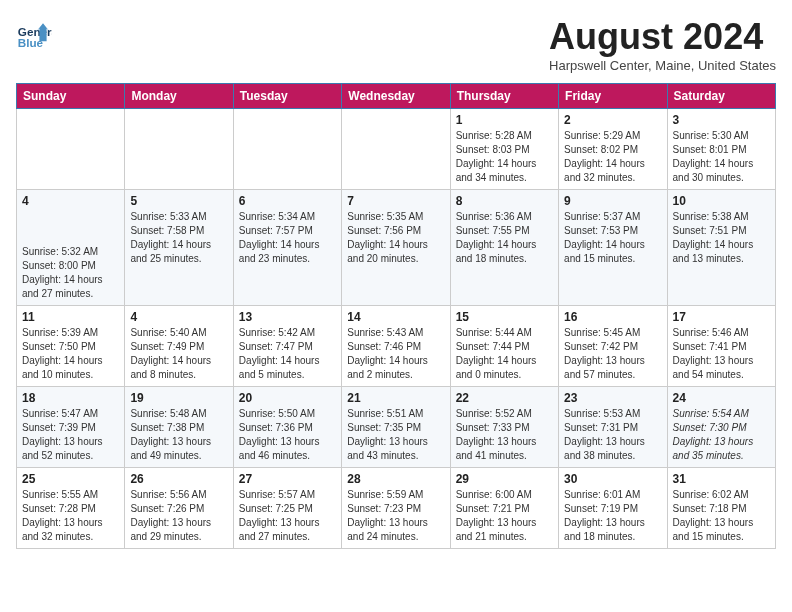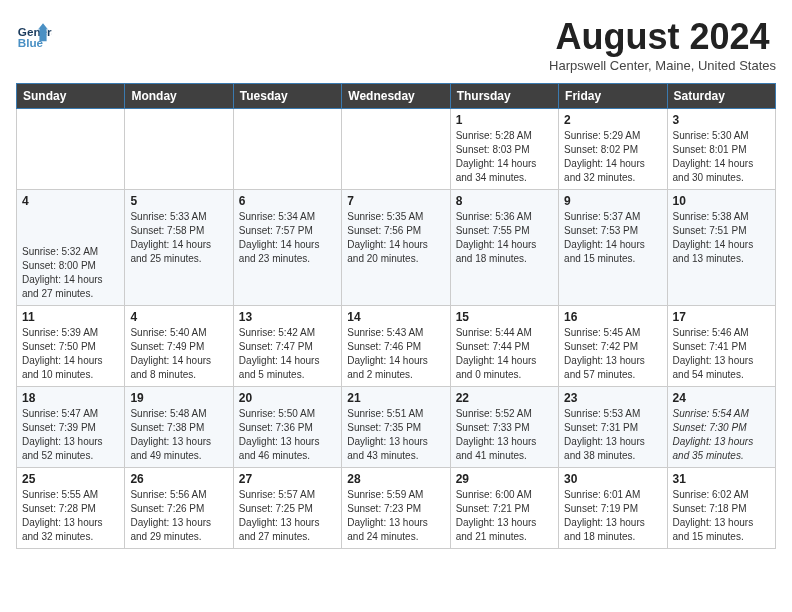--- a/index.html
+++ b/index.html
@@ -19,38 +19,38 @@
     .logo {
       display: flex;
       align-items: center;
     }
     .logo-icon {
       width: 36px;
       height: 36px;
       margin-right: 4px;
     }
     .title-block {
-      text-align: center;
+      text-align: left;
     }
     .month-title {
       font-size: 36px;
       font-weight: bold;
       color: #222;
     }
     .location-title {
       font-size: 13px;
       color: #444;
     }
     .calendar {
       width: 100%;
       border-collapse: collapse;
       font-size: 10.5px;
     }
     .calendar th {
-      background: #404040;
+      background: #be185d;
       color: #fff;
       text-align: left;
       padding: 5px 6px;
       font-size: 12px;
       font-weight: bold;
       border: 1px solid #3a7ab0;
     }
     .calendar td {
       border: 1px solid #ccc;
       vertical-align: top;

